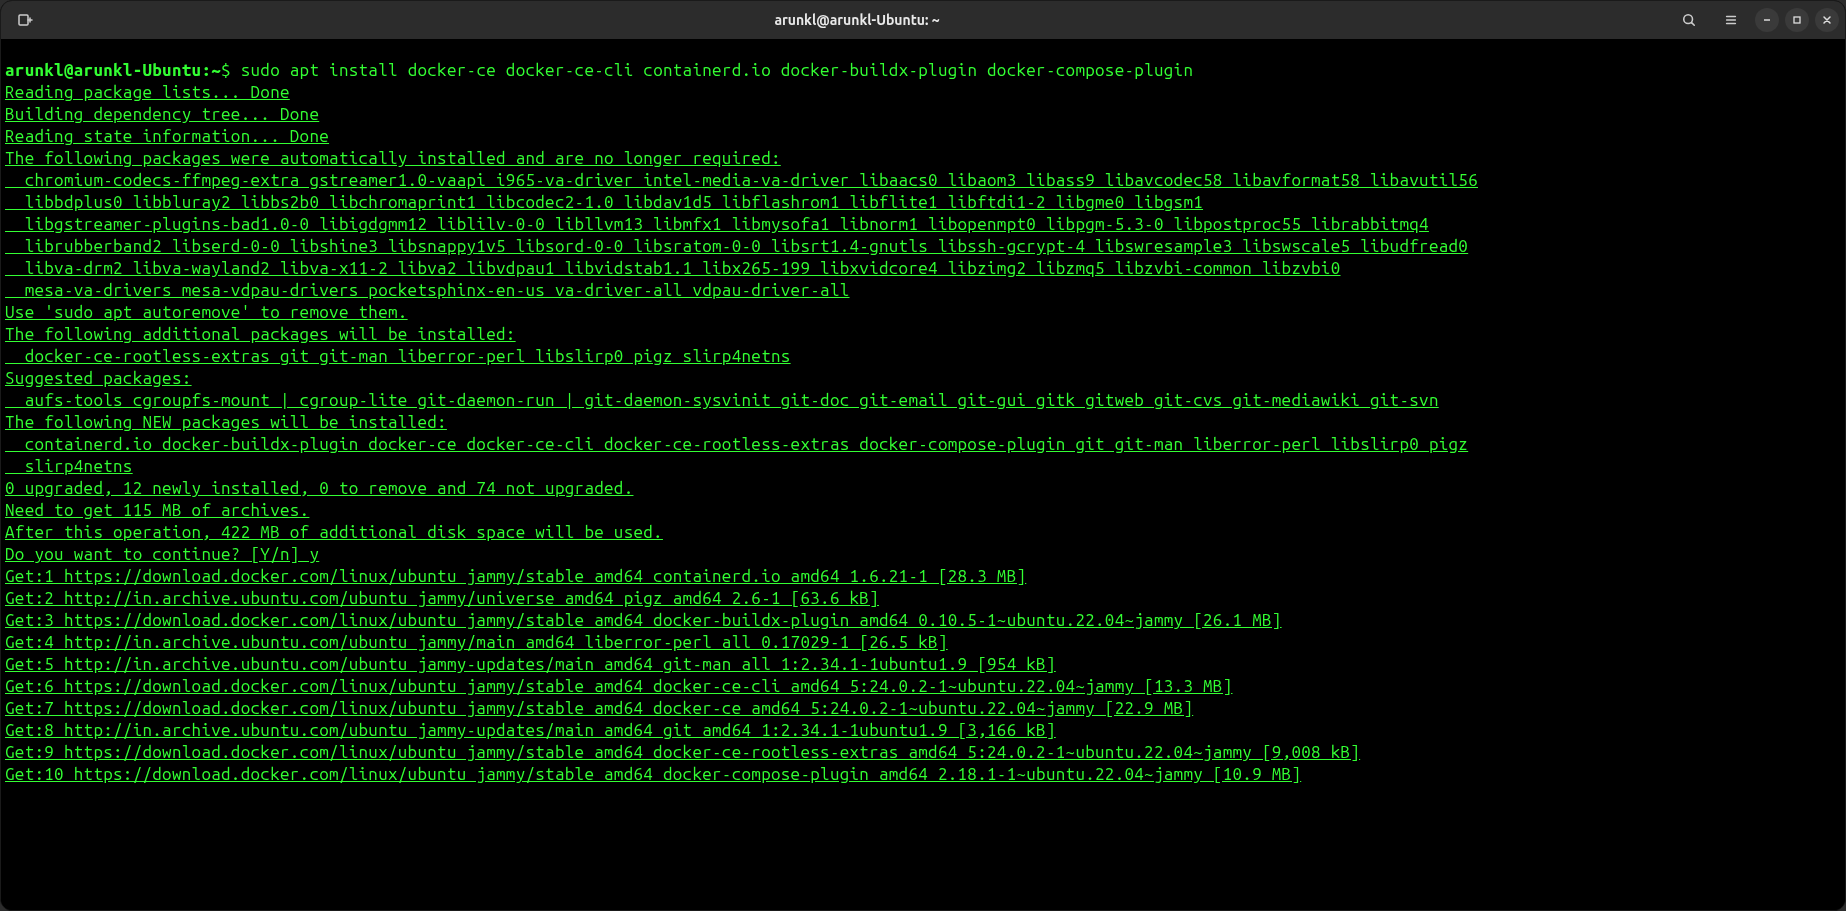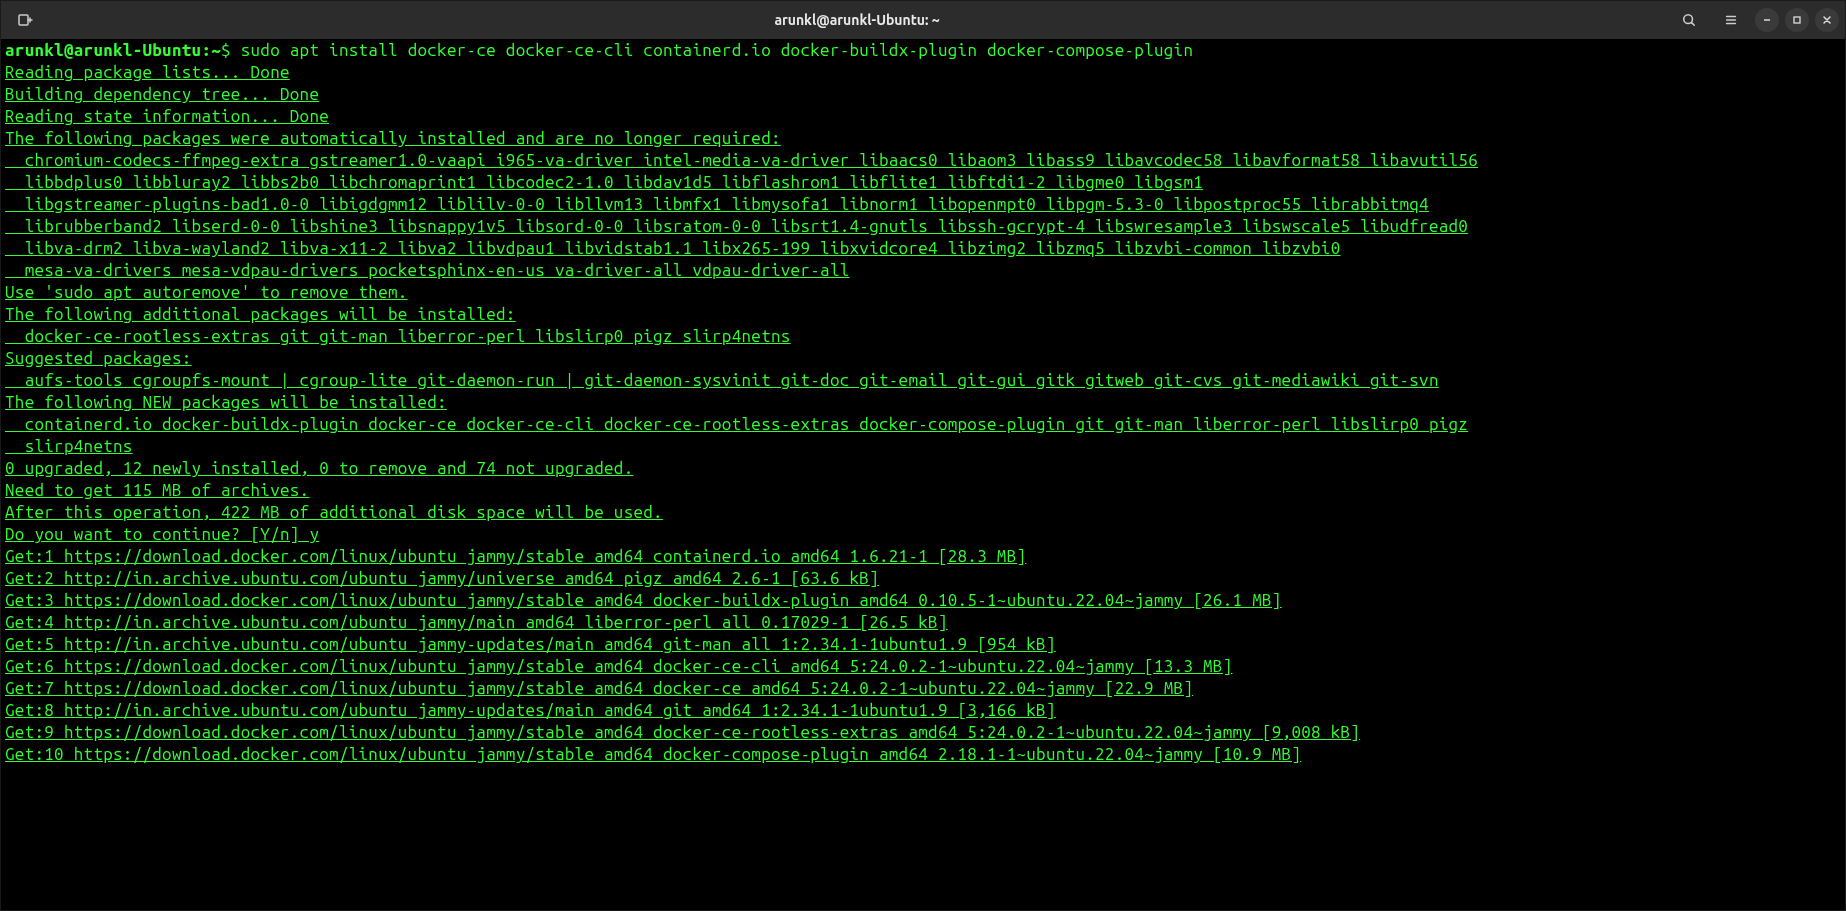--- a/index.html
+++ b/index.html
@@ -11,21 +11,21 @@
       background: #2c2c2c;
       font-family: 'Ubuntu Mono', 'DejaVu Sans Mono', monospace;
       font-size: 16px;
       color: #33ff33;
       overflow: hidden;
     }
     .window {
       width: 1846px;
       height: 911px;
       background: #000000;
-      border-radius: 0;
+      border-radius: 12px;
       overflow: hidden;
       display: flex;
       flex-direction: column;
       border: 1px solid #1a1a1a;
     }
     .titlebar {
       height: 38px;
       background: #2c2c2c;
       display: flex;
       align-items: center;
@@ -68,21 +68,21 @@
       background: #3a3a3a;
       display: flex;
       align-items: center;
       justify-content: center;
       cursor: pointer;
       color: #ddd;
     }
     .terminal-content {
       flex: 1;
       background: #000000;
-      padding: 0 4px;
+      padding: 20px 4px;
       overflow-y: auto;
       line-height: 22px;
       white-space: pre;
       font-family: 'Ubuntu Mono', 'DejaVu Sans Mono', 'Courier New', monospace;
       font-size: 17px;
       letter-spacing: 0.3px;
       position: relative;
     }
     .terminal-content::-webkit-scrollbar {
       width: 10px;

